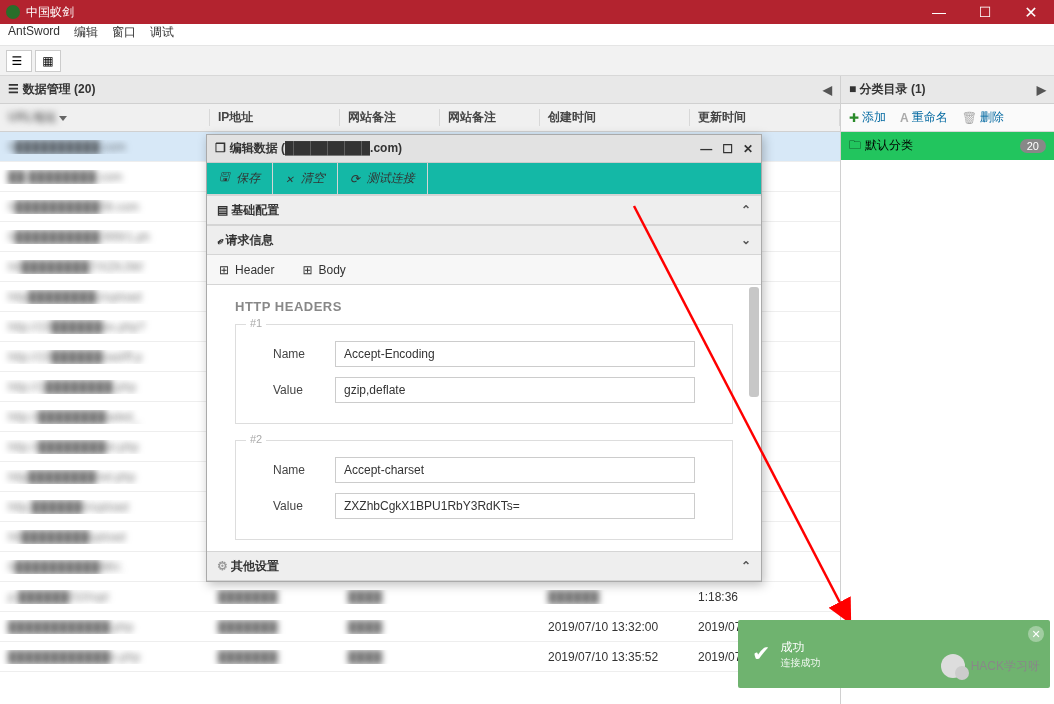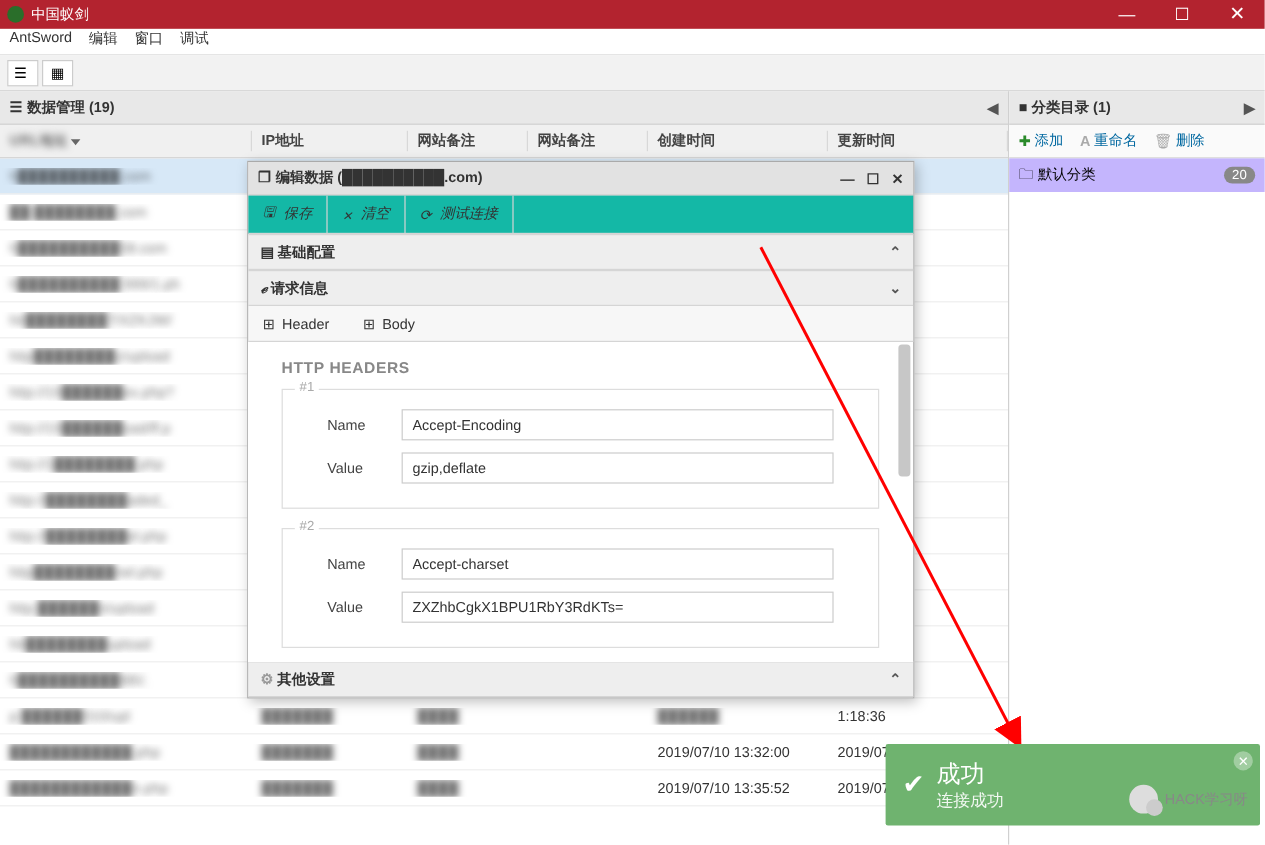--- a/index.html
+++ b/index.html
@@ -27,21 +27,21 @@
 .c-ut{width:150px;}
 .rows{flex:1;overflow:hidden;position:relative;}
 .row{display:flex;height:30px;align-items:center;border-bottom:1px solid #eee;}
 .row div{padding:0 8px;white-space:nowrap;overflow:hidden;text-overflow:ellipsis;color:#333;}
 .row.sel{background:#d7e8f7;}
 .blur{color:transparent !important;text-shadow:0 0 6px rgba(0,0,0,.55);}
 .right{width:222px;display:flex;flex-direction:column;}
 .right-tb{display:flex;height:28px;align-items:center;padding:0 8px;gap:14px;border-bottom:1px solid #d8d8d8;background:#fafafa;}
 .right-tb span{color:#0369a1;display:flex;align-items:center;gap:3px;}
 .right-tb .dim{color:#aaa;}
-.cat-row{display:flex;align-items:center;height:28px;padding:0 8px;background:#c4b5fd;justify-content:space-between;}
+.cat-row{display:flex;align-items:center;height:28px;padding:0 8px;background:#22c55e;justify-content:space-between;}
 .badge{background:#888;color:#fff;border-radius:9px;padding:1px 7px;font-size:11px;}
 
 .dialog{position:absolute;left:206px;top:134px;width:556px;height:448px;background:#f5f5f5;border:1px solid #aaa;box-shadow:2px 3px 10px rgba(0,0,0,.25);display:flex;flex-direction:column;}
 .dlg-title{height:28px;background:#e2e2e2;border-bottom:1px solid #ccc;display:flex;align-items:center;padding:0 8px;font-weight:bold;color:#333;justify-content:space-between;text-align:right;}
 .dlg-ctrl{display:flex;gap:10px;font-size:14px;color:#333;}
 .dlg-tb{height:32px;display:flex;align-items:center;border-bottom:1px solid #d5d5d5;background:#14b8a6;font-style:italic;}
 .dlg-tb .btn{padding:0 12px;height:32px;display:flex;align-items:center;gap:4px;border-right:1px solid #d5d5d5;color:#333;}
 .sect{height:30px;background:#eee;border-top:1px solid #d5d5d5;border-bottom:1px solid #d5d5d5;display:flex;align-items:center;padding:0 10px;font-weight:bold;color:#333;justify-content:space-between;}
 .chev{font-size:12px;color:#555;}
 .subtb{height:30px;display:flex;align-items:center;padding:0 12px;gap:28px;border-bottom:1px solid #d5d5d5;background:#f7f7f7;}
@@ -53,22 +53,22 @@
 .frow{display:flex;align-items:center;margin-bottom:10px;justify-content:center;}
 .frow label{width:62px;text-align:left;color:#444;}
 .frow input{flex:1;height:26px;border:1px solid #ccc;padding:0 8px;max-width:360px;color:#333;}
 .sb{position:absolute;right:2px;top:2px;bottom:2px;width:10px;}
 .sb .thumb{position:absolute;top:0;right:0;width:10px;height:110px;background:#c7c7c7;border-radius:3px;}
 
 .arrow-svg{position:absolute;left:0;top:0;pointer-events:none;}
 
 .toast{position:absolute;right:4px;bottom:16px;width:312px;height:68px;background:#6fb36f;color:#fff;display:flex;align-items:center;padding:0 14px;gap:10px;border-radius:2px;}
 .toast .chk{font-size:22px;}
-.toast .msg .t1{font-size:20px;}
-.toast .msg .t2{font-size:14px;opacity:.9;}
+.toast .msg .t1{font-size:12px;}
+.toast .msg .t2{font-size:10px;opacity:.9;}
 .toast .close{position:absolute;right:6px;top:6px;width:16px;height:16px;border-radius:50%;background:rgba(255,255,255,.35);display:flex;align-items:center;justify-content:center;font-size:11px;}
 .hackbadge{position:absolute;right:14px;bottom:26px;display:flex;align-items:center;gap:6px;color:#888;font-size:18px;}
 .hackbadge .wx{width:24px;height:24px;border-radius:50%;background:#ddd;position:relative;}
 .hackbadge .wx::after{content:"";position:absolute;width:14px;height:14px;border-radius:50%;background:#ccc;right:-4px;bottom:-2px;}
 .collapse-arrow{color:#555;font-size:12px;}
 .folder-ico::before{content:"🗀";margin-right:4px;font-size:12px;}
 .save-ico::before{content:"🖫";margin-right:3px;}
 .x-ico::before{content:"✕";margin-right:3px;font-size:10px;}
 .spin-ico::before{content:"⟳";margin-right:3px;display:inline-block;}
 .plus-ico::before{content:"⊞";margin-right:2px;}
@@ -102,21 +102,21 @@
 
 <div class="toolbar">
   <div class="tb-ico list-ico"></div>
   <div class="tb-ico grid-ico active"></div>
 </div>
 
 <div class="main">
 
   <div class="left">
     <div class="panel-head">
-      <span><span class="list-ico"></span><span>数据管理 (19)</span></span>
+      <span><span class="list-ico"></span><span>数据管理 (20)</span></span>
       <span class="collapse-arrow">◀</span>
     </div>
     <div class="th-row">
       <div class="c-url"><span class="blur">URL地址</span><span class="triangle"></span></div>
       <div class="c-ip">IP地址</div>
       <div class="c-loc">网站备注</div>
       <div class="c-note">网站备注</div>
       <div class="c-ct">创建时间</div>
       <div class="c-ut">更新时间</div>
     </div>

